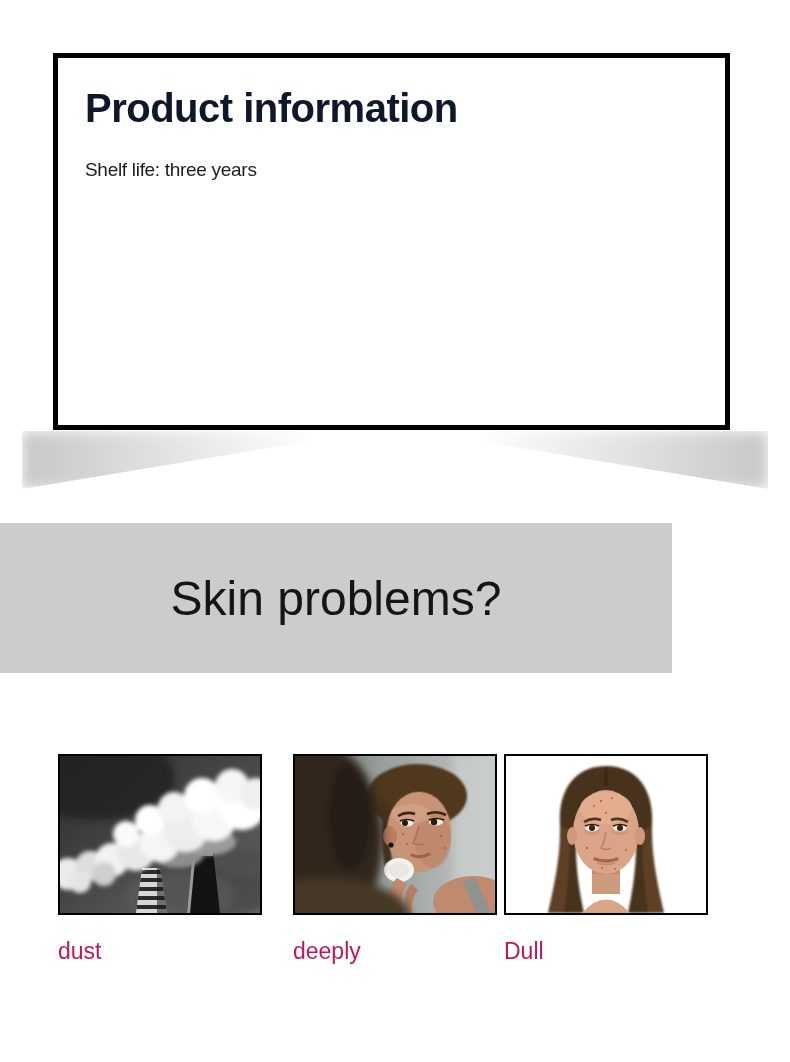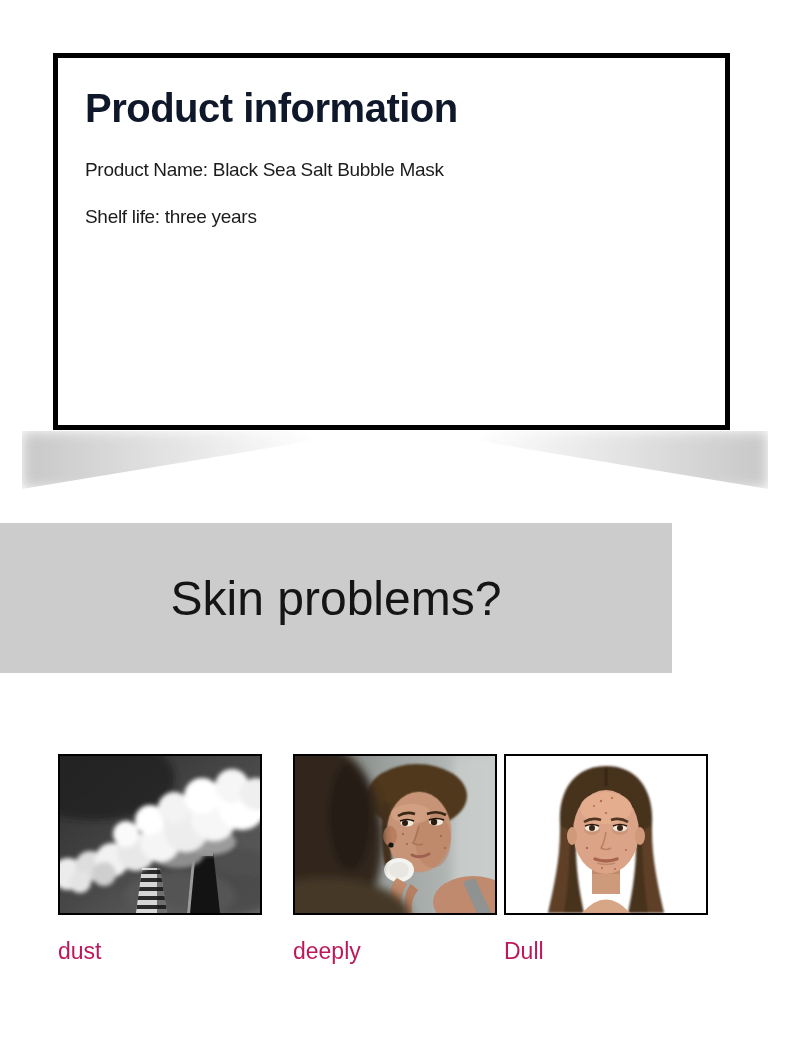--- a/index.html
+++ b/index.html
@@ -61,21 +61,20 @@
   .problem-label {
     margin-top:23px; text-align:left; font-size:23px; color:#be185d;
     font-weight:400;
   }
 </style>
 </head>
 <body>
 
 <section class="info-box">
   <h1 class="info-title">Product information</h1>
-  <p class="info-line">Product Name: Black Sea Salt Bubble Mask</p>
   <p class="info-line">Shelf life: three years</p>
 </section>
 
 <div class="shadow-wedge left"></div>
 <div class="shadow-wedge right"></div>
 
 <section class="banner">
   <div class="banner-title">Skin problems?</div>
 </section>
 

